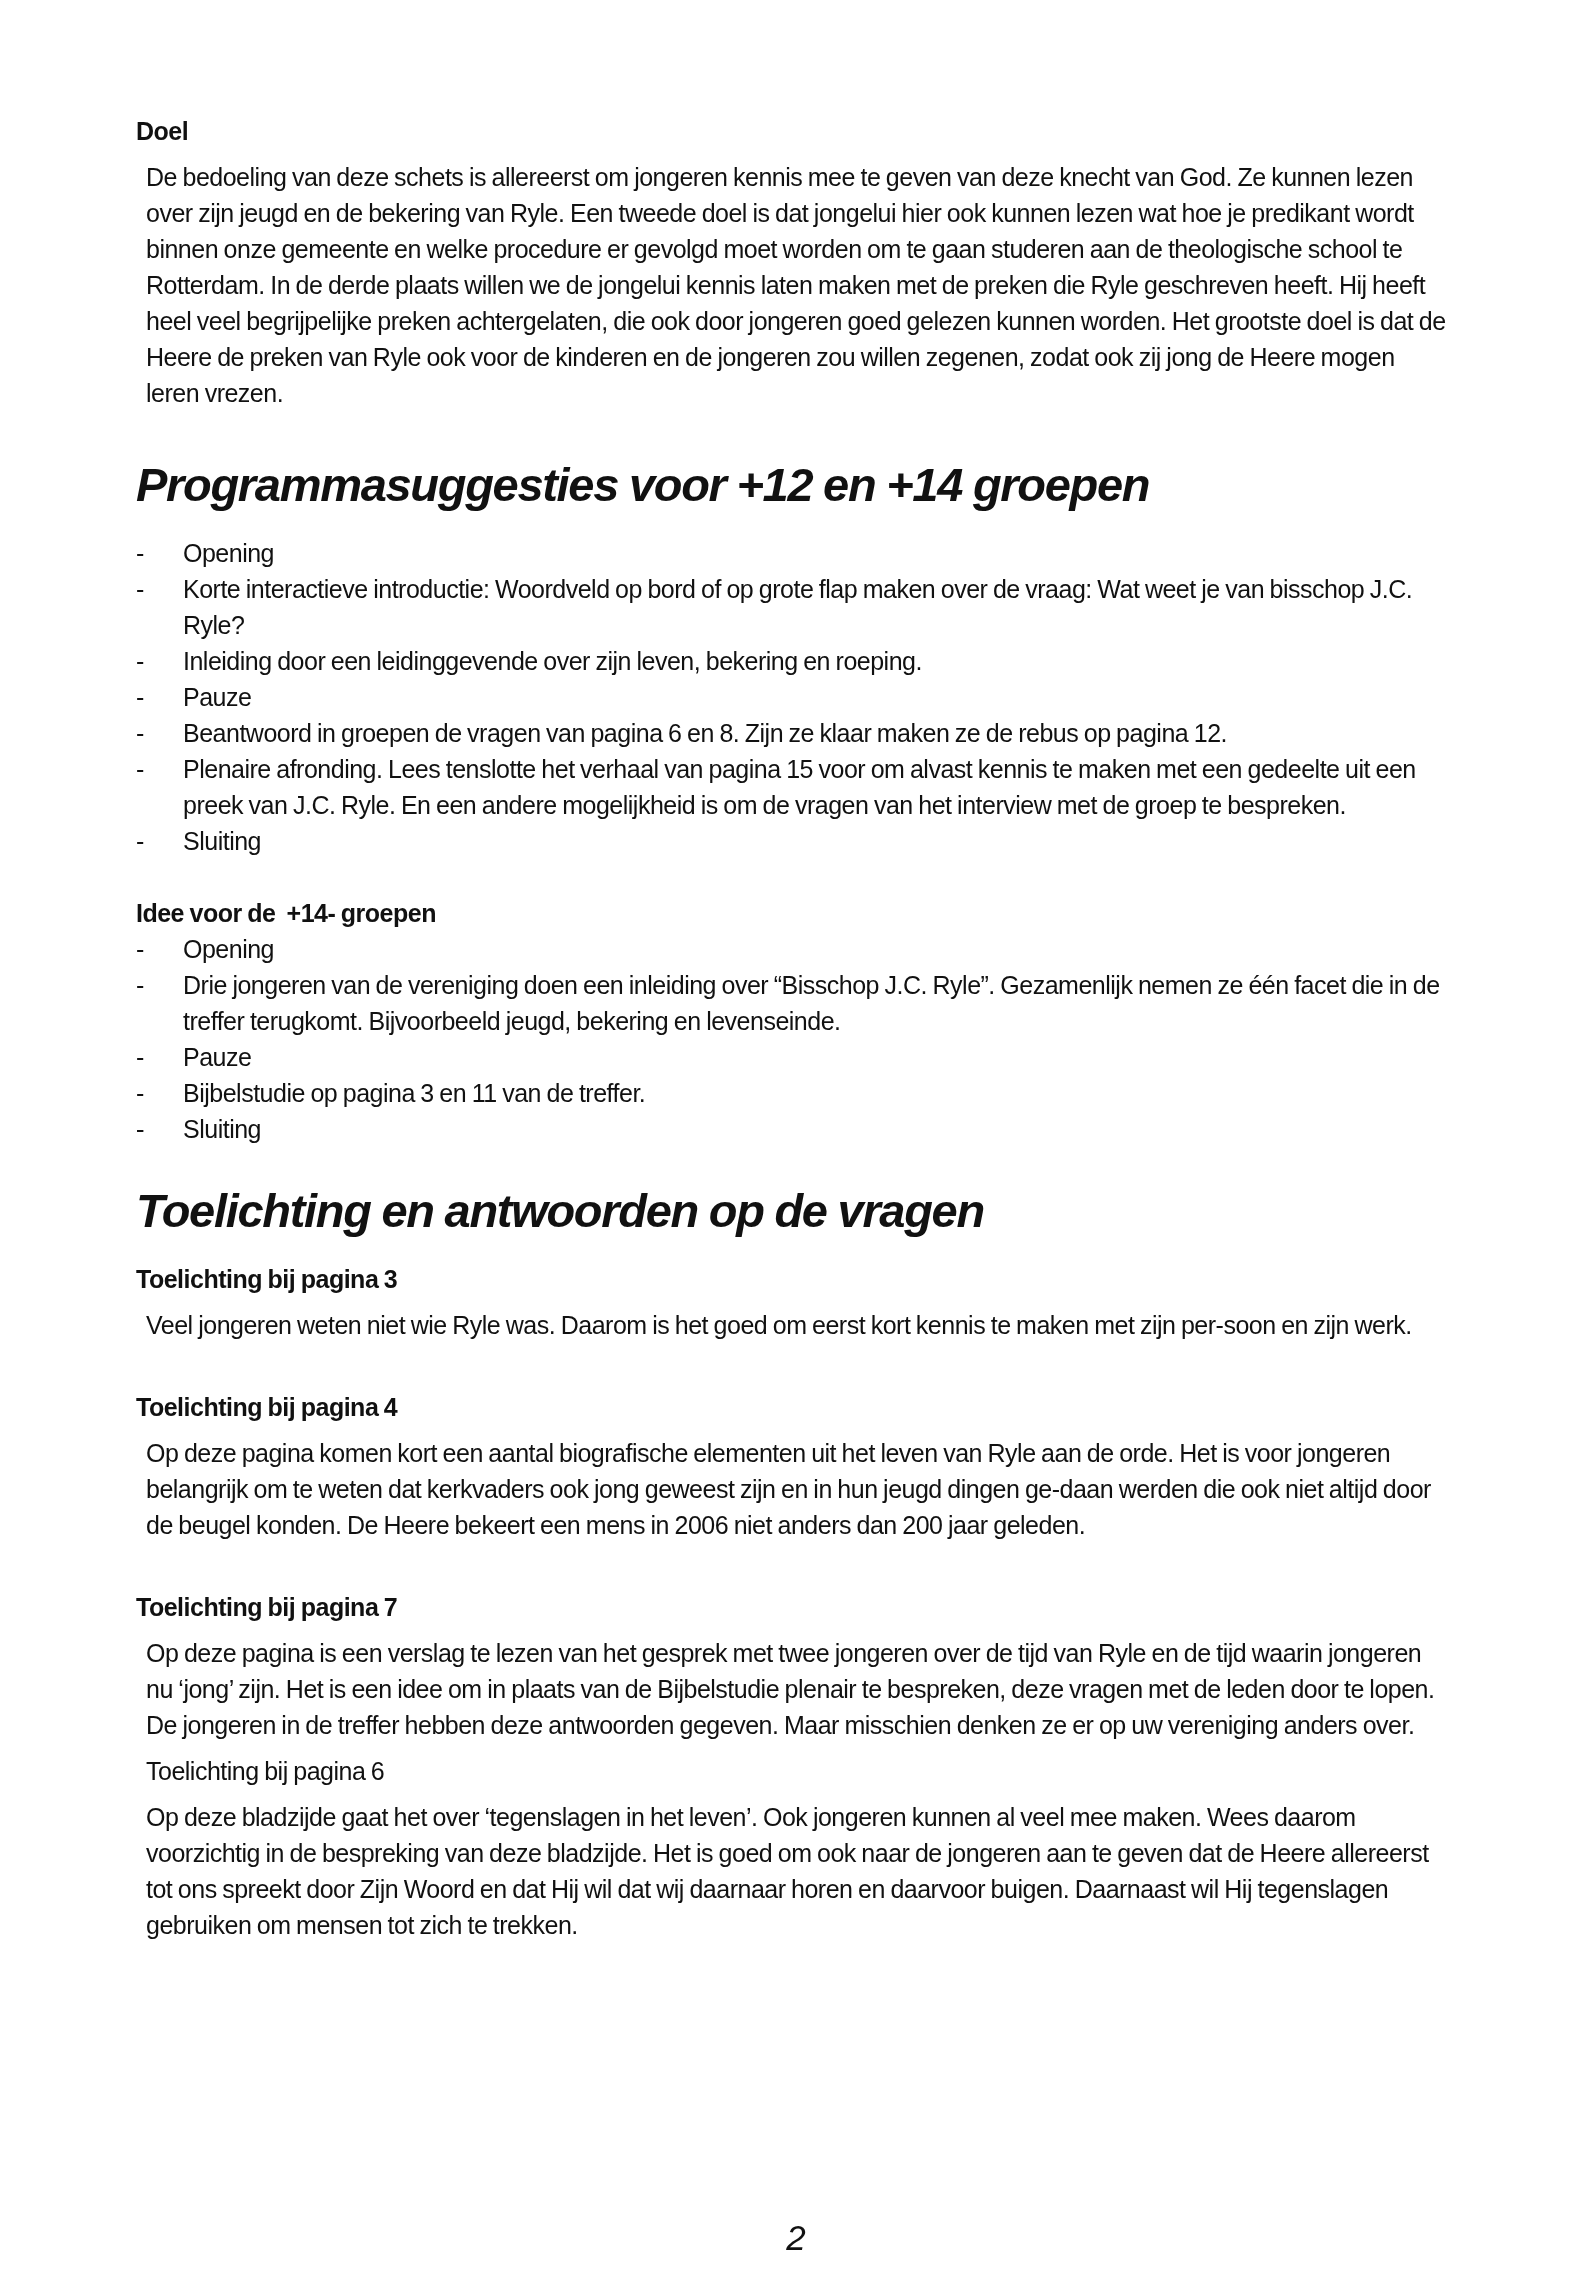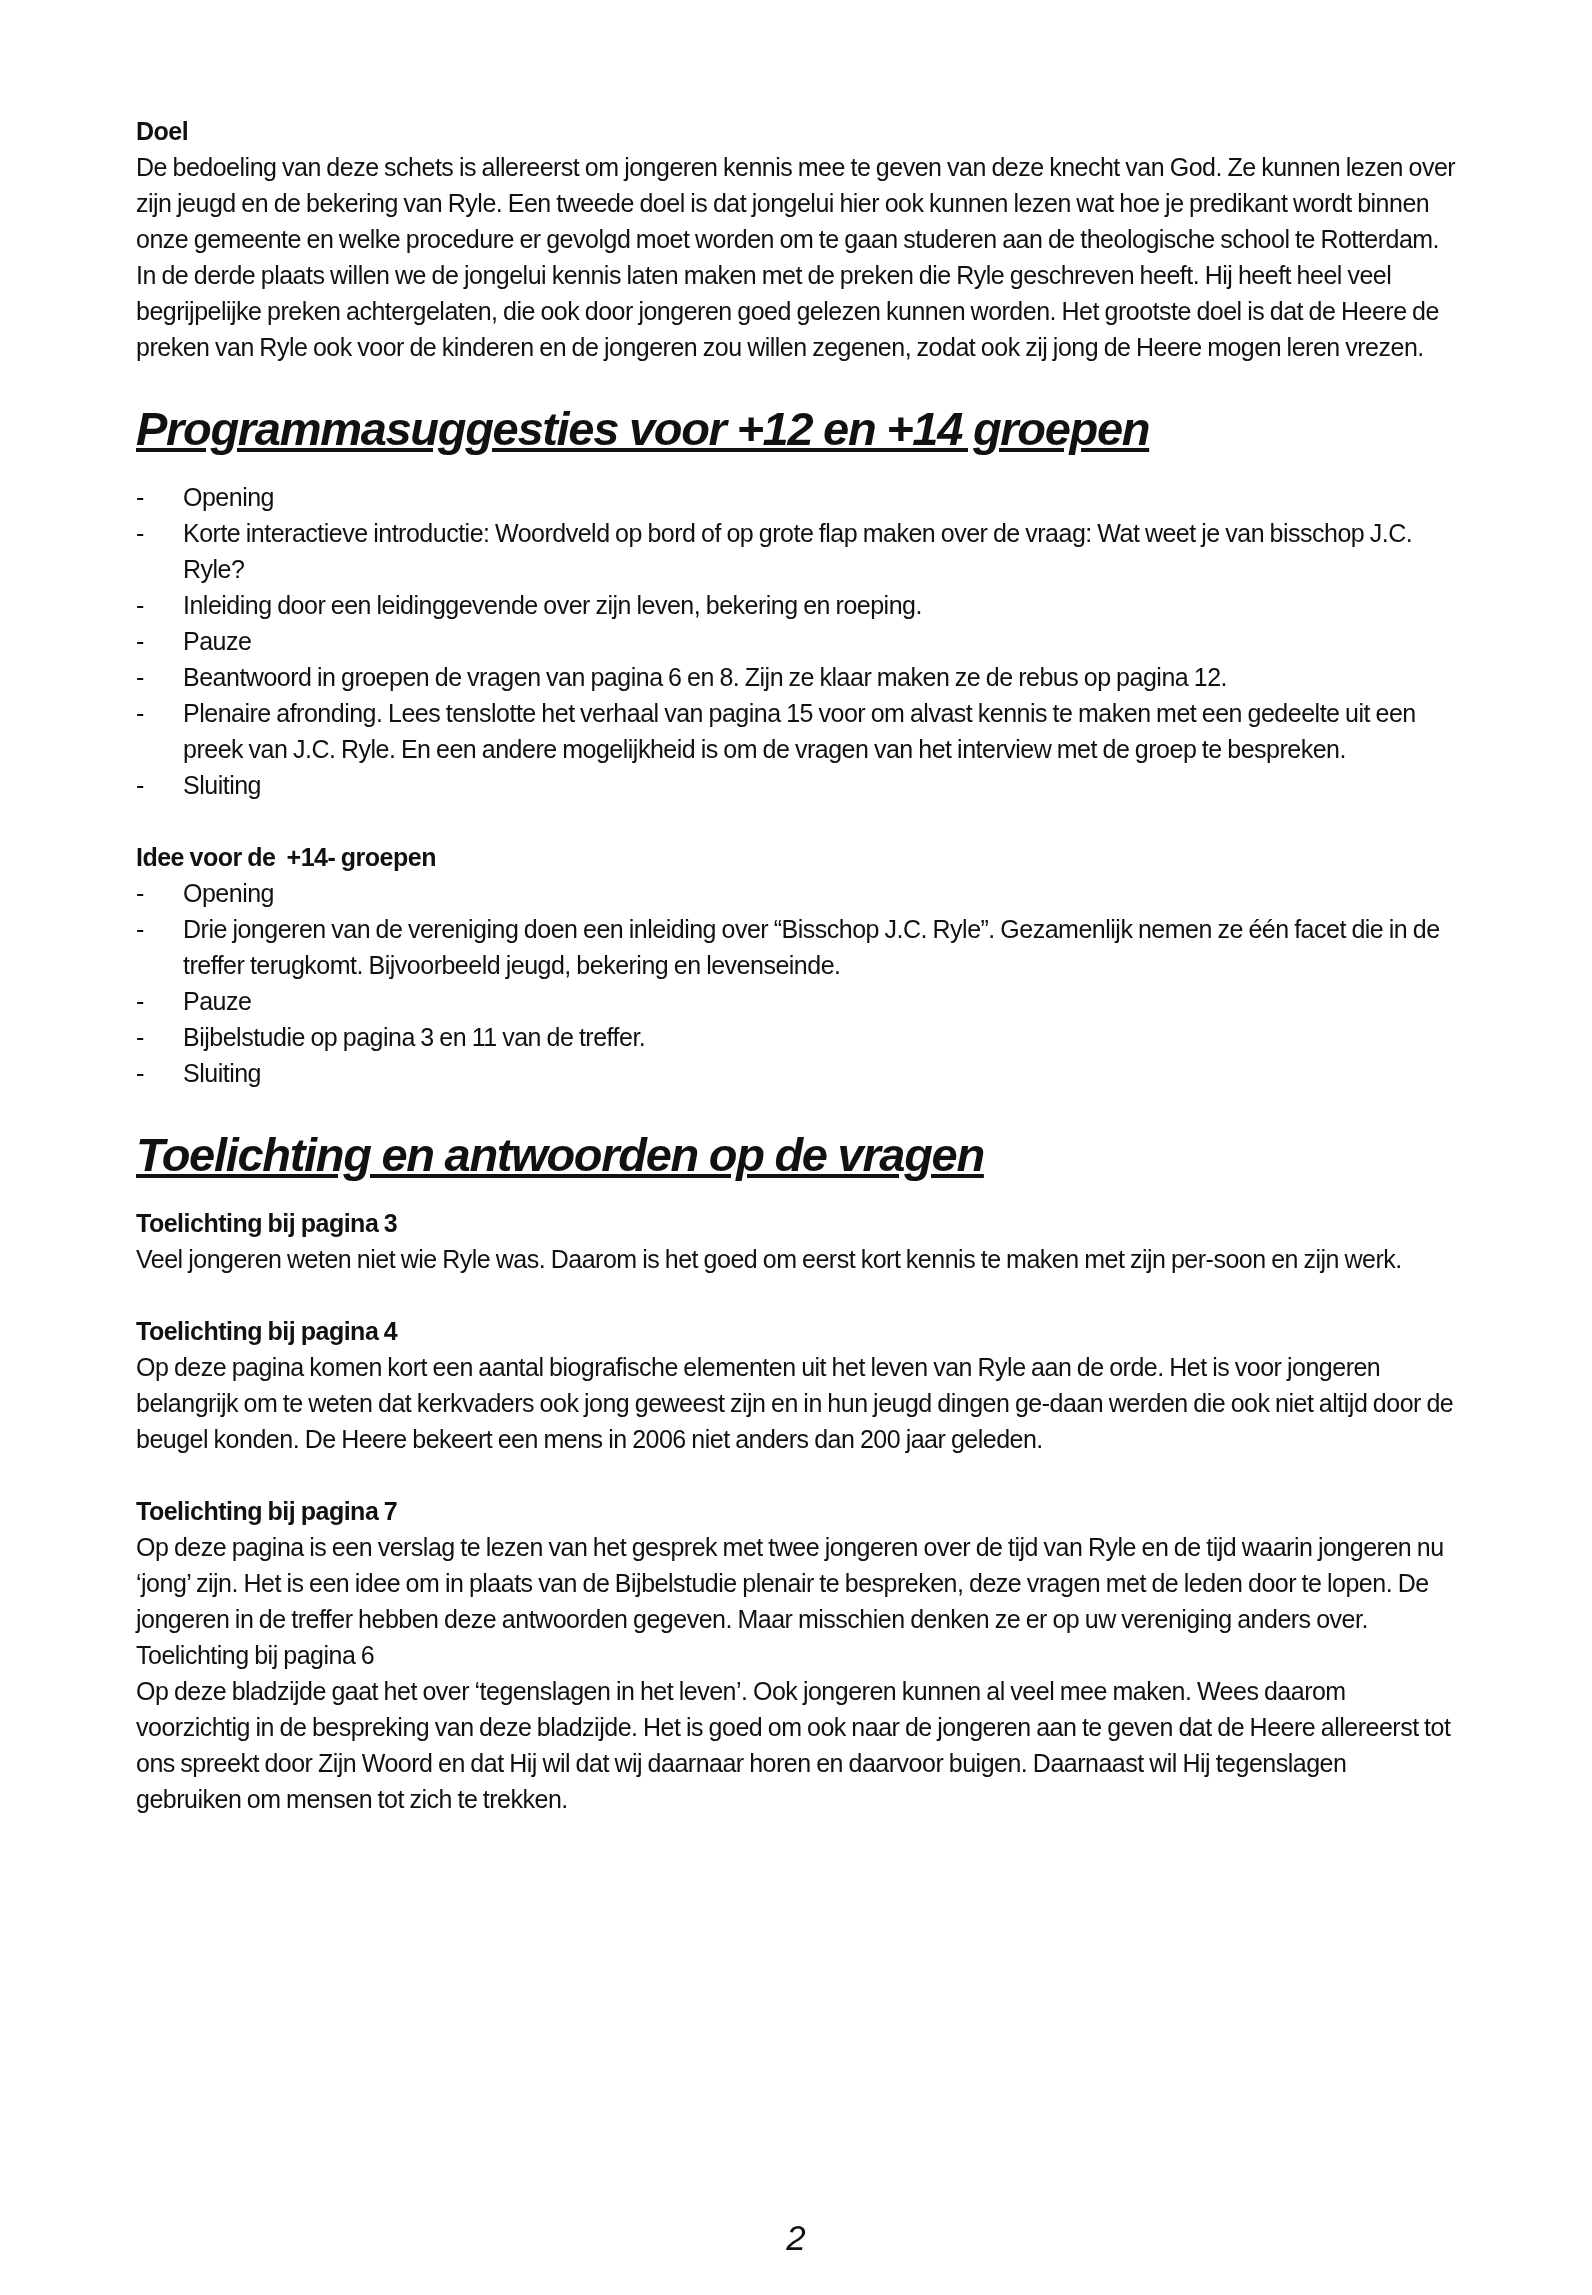--- a/index.html
+++ b/index.html
@@ -7,27 +7,26 @@
   .page {
     position: absolute; left: 136px; top: 113px; width: 1320px;
     font-family: "Liberation Sans", sans-serif;
     color: #111111;
     font-size: 25px;
     line-height: 36px;
     letter-spacing: -0.5px;
     word-spacing: -0.9px;
   }
   .subhead { font-weight: bold; margin: 0; }
-  p { margin: 0; }
+  p { margin: 10px; }
   .bighead {
     font-weight: bold; font-style: italic;
     font-size: 47px; line-height: 52px;
     letter-spacing: -1.3px;
     margin: 0;
-    text-decoration: underline;
   }
   ul.dash { list-style: none; margin: 0; padding: 0; }
   ul.dash li { position: relative; padding-left: 47px; }
   ul.dash li .dash-mark { position: absolute; left: 0; top: 0; }
   .gap-s { height: 36px; }
   .pagenum {
     position: absolute; left: 0; width: 1592px; top: 2218px;
     text-align: center;
     font-family: "Liberation Sans", sans-serif;
     font-style: italic; font-size: 35px; color: #111111;

